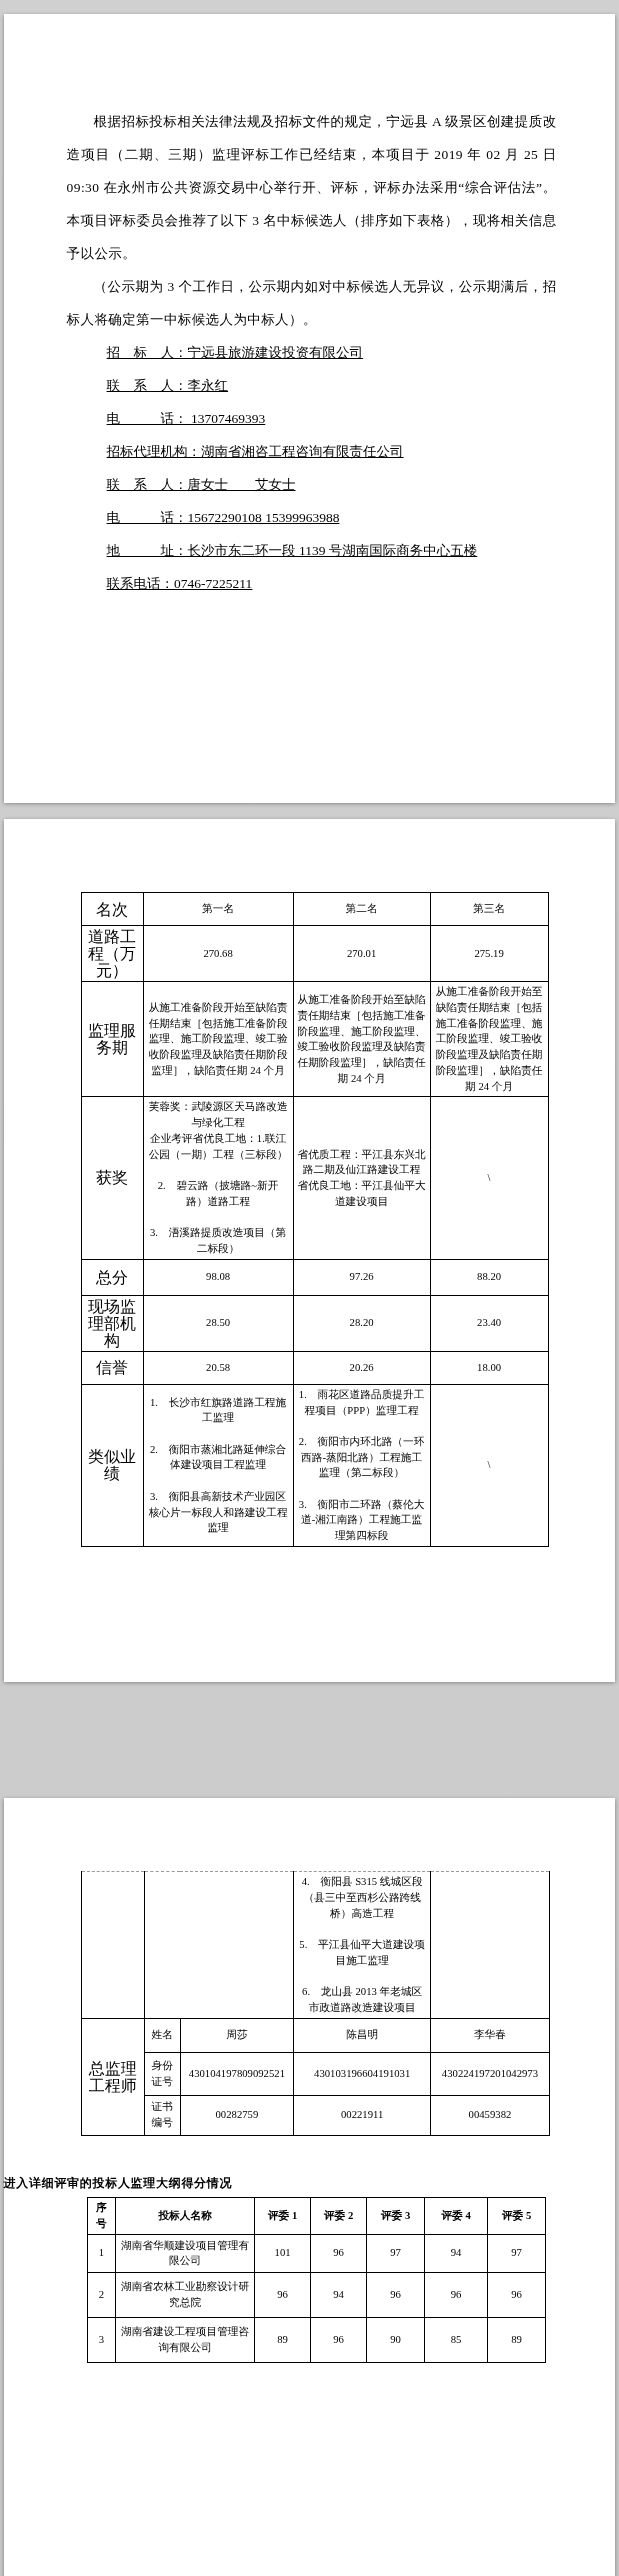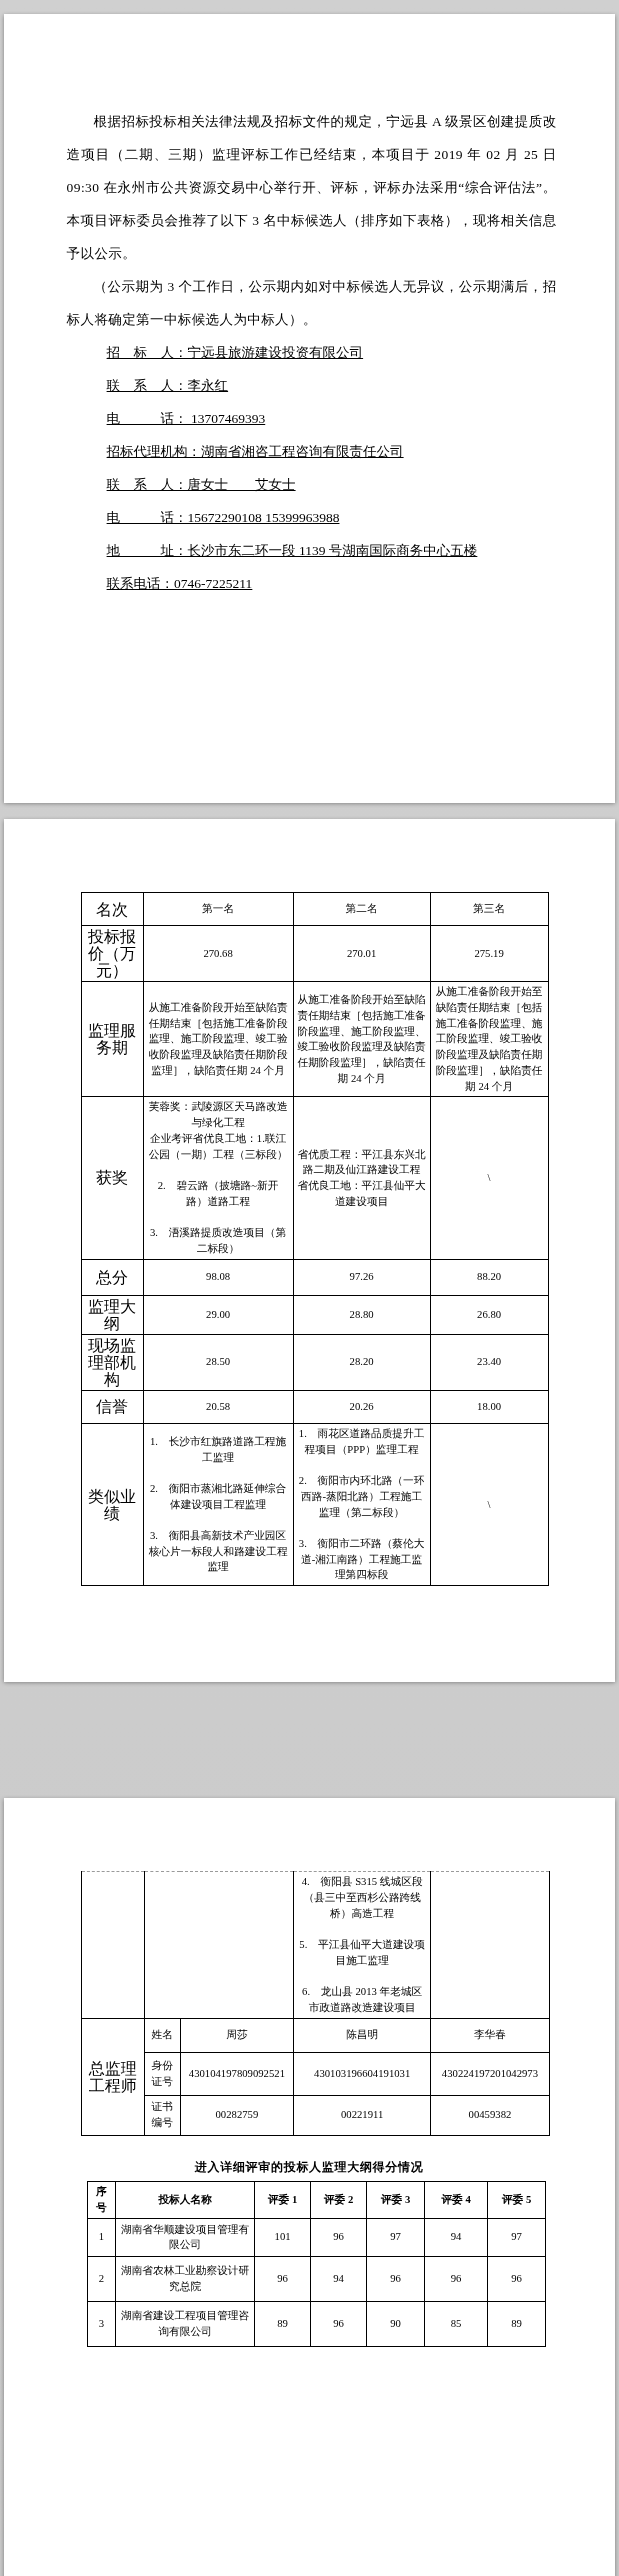--- a/index.html
+++ b/index.html
@@ -36,21 +36,21 @@
   .ct { text-align: center; white-space: normal; }
 
   
   .t1 { margin: 73px 0 0 77px; width: 467px; border: 1.4px solid #000; }
 
   
   .t2 { margin: 73px 0 0 77px; width: 469px; border: 1.4px solid #000; border-top: 0; }
   .t2 tr.cont td { border-top: 0.7px dashed #9a9a9a; }
 
   
-  .scores-title { margin-top: 23px; text-align: center; font-weight: bold; font-size: 12px; letter-spacing: 0.7px; }
+  .scores-title { margin-top: 39px; text-align: left; font-weight: bold; font-size: 12px; letter-spacing: 0.7px; }
   .t3 { margin: 5.7px 0 0 83px; width: 457px; border: 1.4px solid #000; }
   .t3 td.hd { font-weight: bold; font-size: 10.7px; }
 </style>
 </head>
 <body>
 
 <div class="page" id="page1">
   <div class="p1-body">
     <p class="para">根据招标投标相关法律法规及招标文件的规定，宁远县 A 级景区创建提质改造项目（二期、三期）监理评标工作已经结束，本项目于 2019 年 02 月 25 日 09:30 在永州市公共资源交易中心举行开、评标，评标办法采用“综合评估法”。本项目评标委员会推荐了以下 3 名中标候选人（排序如下表格），现将相关信息予以公示。</p>
     <p class="para">（公示期为 3 个工作日，公示期内如对中标候选人无异议，公示期满后，招标人将确定第一中标候选人为中标人）。</p>
@@ -76,21 +76,21 @@
         <col style="width:118px">
       </colgroup>
     <tbody>
         <tr style="height:33px">
       <td class="lbl">名次</td>
       <td>第一名</td>
       <td>第二名</td>
       <td>第三名</td>
     </tr>
     <tr style="height:42px">
-      <td class="lbl">投标报价（万元）</td>
+      <td class="lbl">道路工程（万元）</td>
       <td>270.68</td>
       <td>270.01</td>
       <td>275.19</td>
     </tr>
     <tr style="height:114px">
       <td class="lbl">监理服务期</td>
       <td class="ct">从施工准备阶段开始至缺陷责任期结束［包括施工准备阶段监理、施工阶段监理、竣工验收阶段监理及缺陷责任期阶段监理］，缺陷责任期 24 个月</td>
       <td class="ct">从施工准备阶段开始至缺陷责任期结束［包括施工准备阶段监理、施工阶段监理、竣工验收阶段监理及缺陷责任期阶段监理］，缺陷责任期 24 个月</td>
       <td class="ct">从施工准备阶段开始至缺陷责任期结束［包括施工准备阶段监理、施工阶段监理、竣工验收阶段监理及缺陷责任期阶段监理］，缺陷责任期 24 个月</td>
     </tr>
@@ -104,26 +104,20 @@
 3.　浯溪路提质改造项目（第二标段）</td>
       <td class="ct">省优质工程：平江县东兴北路二期及仙江路建设工程
 省优良工地：平江县仙平大道建设项目</td>
       <td>\</td>
     </tr>
     <tr style="height:36px">
       <td class="lbl">总分</td>
       <td>98.08</td>
       <td>97.26</td>
       <td>88.20</td>
-    </tr>
-    <tr style="height:33px">
-      <td class="lbl">监理大纲</td>
-      <td>29.00</td>
-      <td>28.80</td>
-      <td>26.80</td>
     </tr>
     <tr style="height:41px">
       <td class="lbl">现场监理部机构</td>
       <td>28.50</td>
       <td>28.20</td>
       <td>23.40</td>
     </tr>
     <tr style="height:33px">
       <td class="lbl">信誉</td>
       <td>20.58</td>

